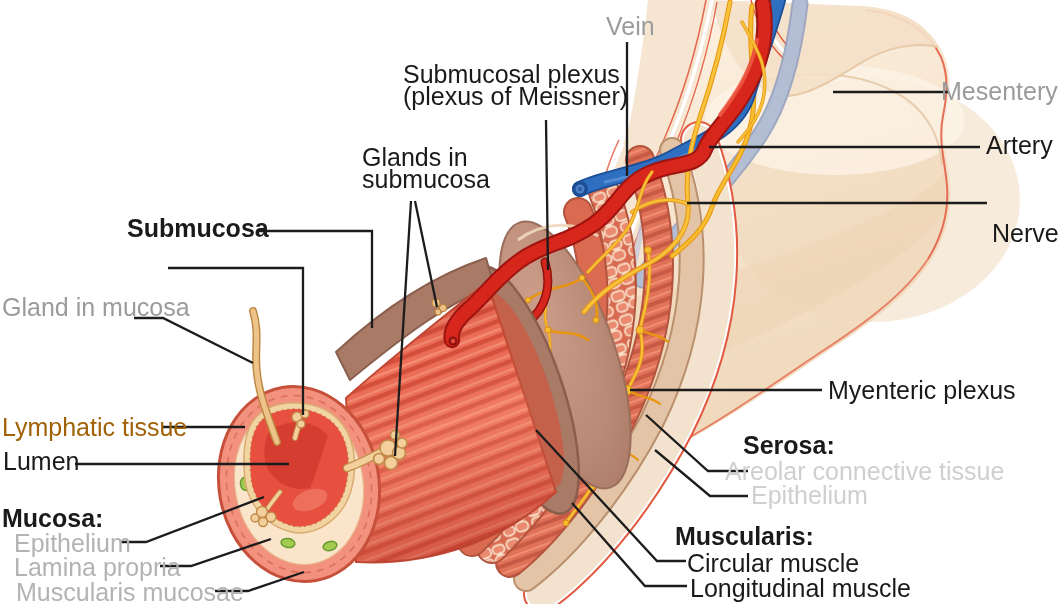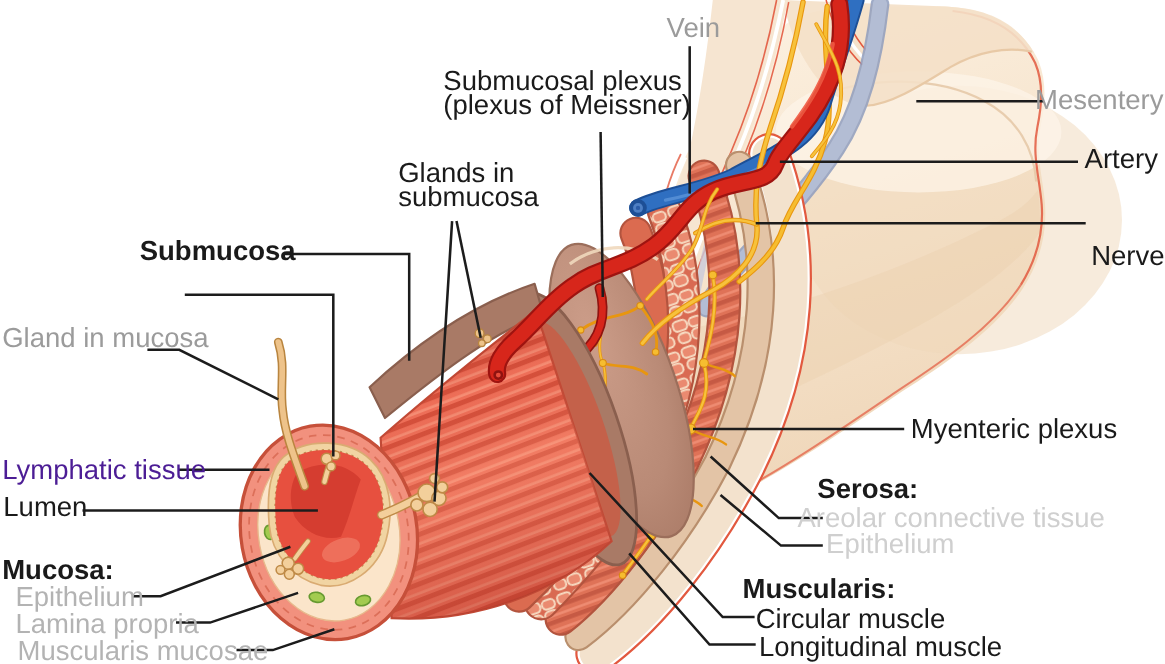--- a/index.html
+++ b/index.html
@@ -3,21 +3,21 @@
 <meta charset="utf-8">
 <style>
   html,body{margin:0;padding:0;background:#fff;}
   #stage{position:relative;width:1059px;height:604px;background:#ffffff;overflow:hidden;
          font-family:"Liberation Sans","DejaVu Sans",sans-serif;}
   #art{position:absolute;left:0;top:0;}
   .label{position:absolute;font-size:25px;line-height:22px;color:#1a1a1a;
          white-space:pre-line;z-index:5;}
   .b{font-weight:bold;}
   .gray{color:#9b9b9b;}
-  .lgray{color:#4c1d95;}
+  .lgray{color:#a16207;}
   .mgray{color:#b3b3b3;}
   .sgray{color:#cfcfcf;}
 </style>
 </head>
 <body>
 
 <div id="stage">
 
 <svg id="art" width="1059" height="604" viewBox="0 0 1059 604">
   <defs>

